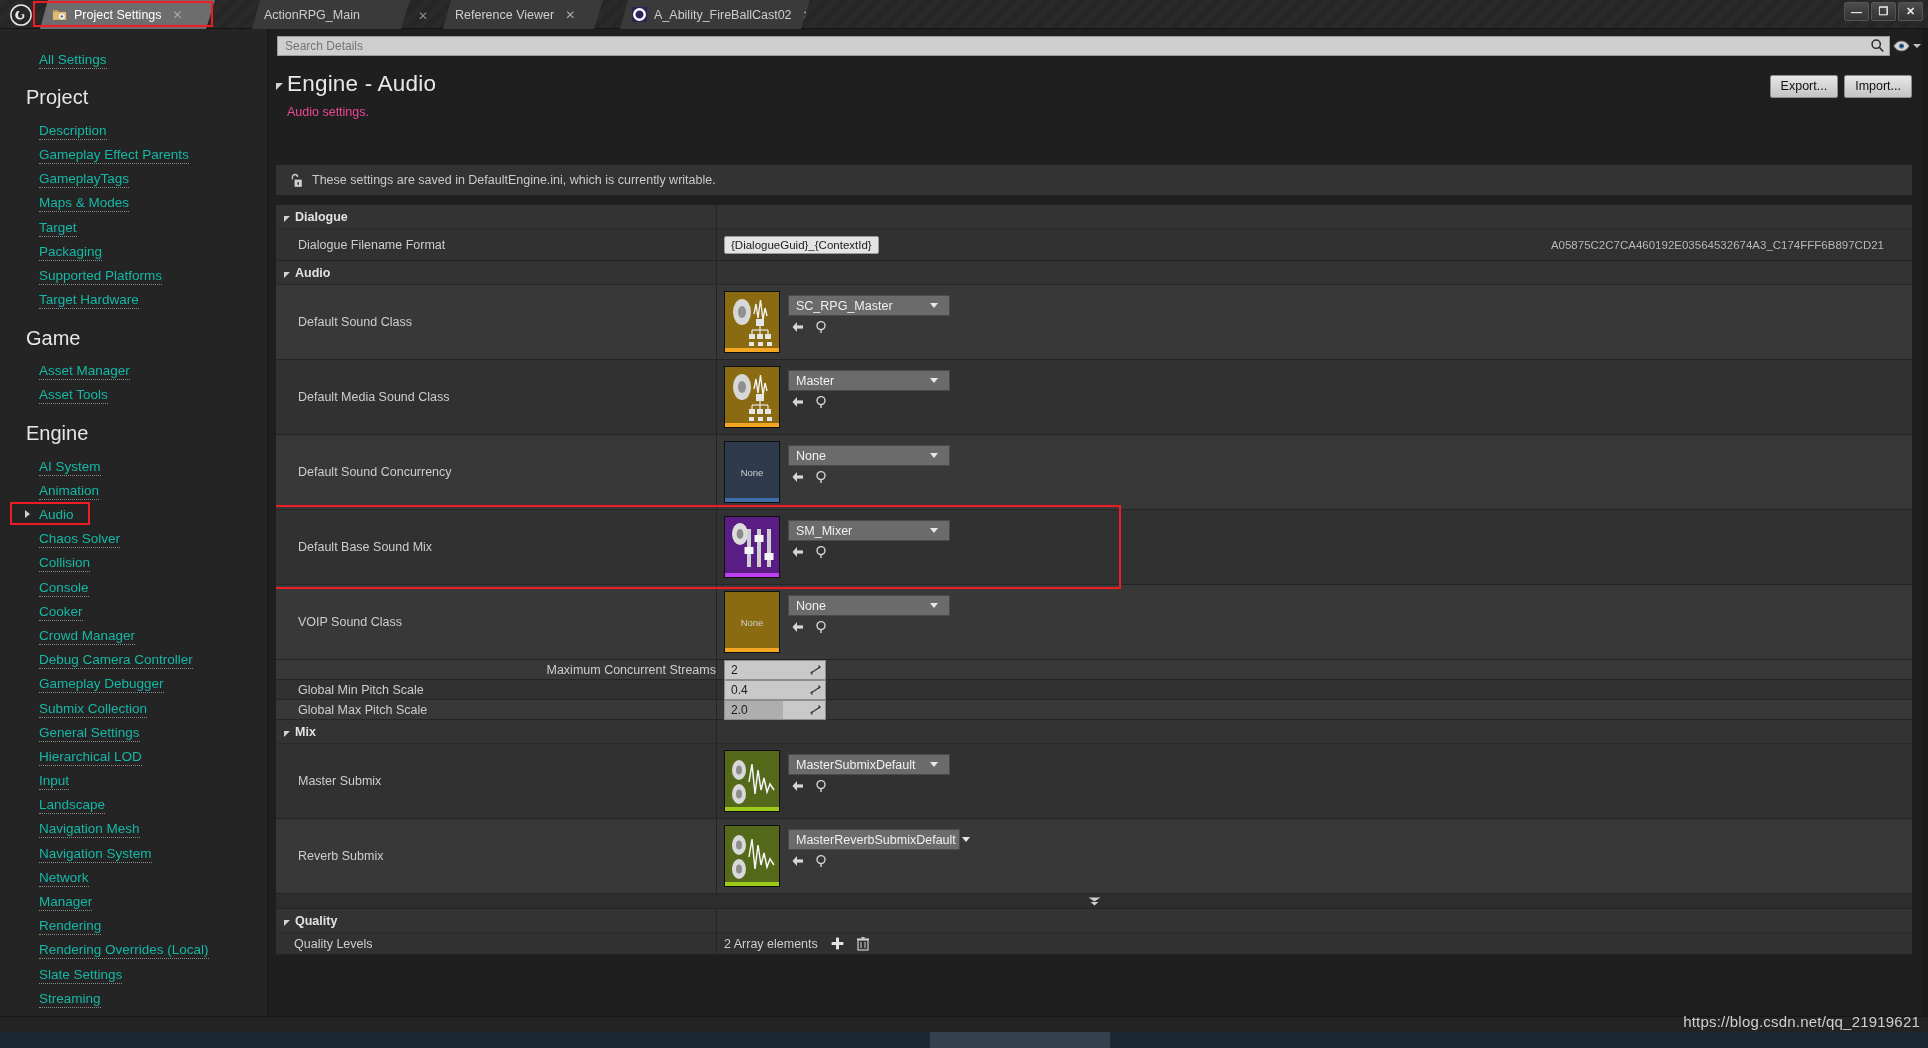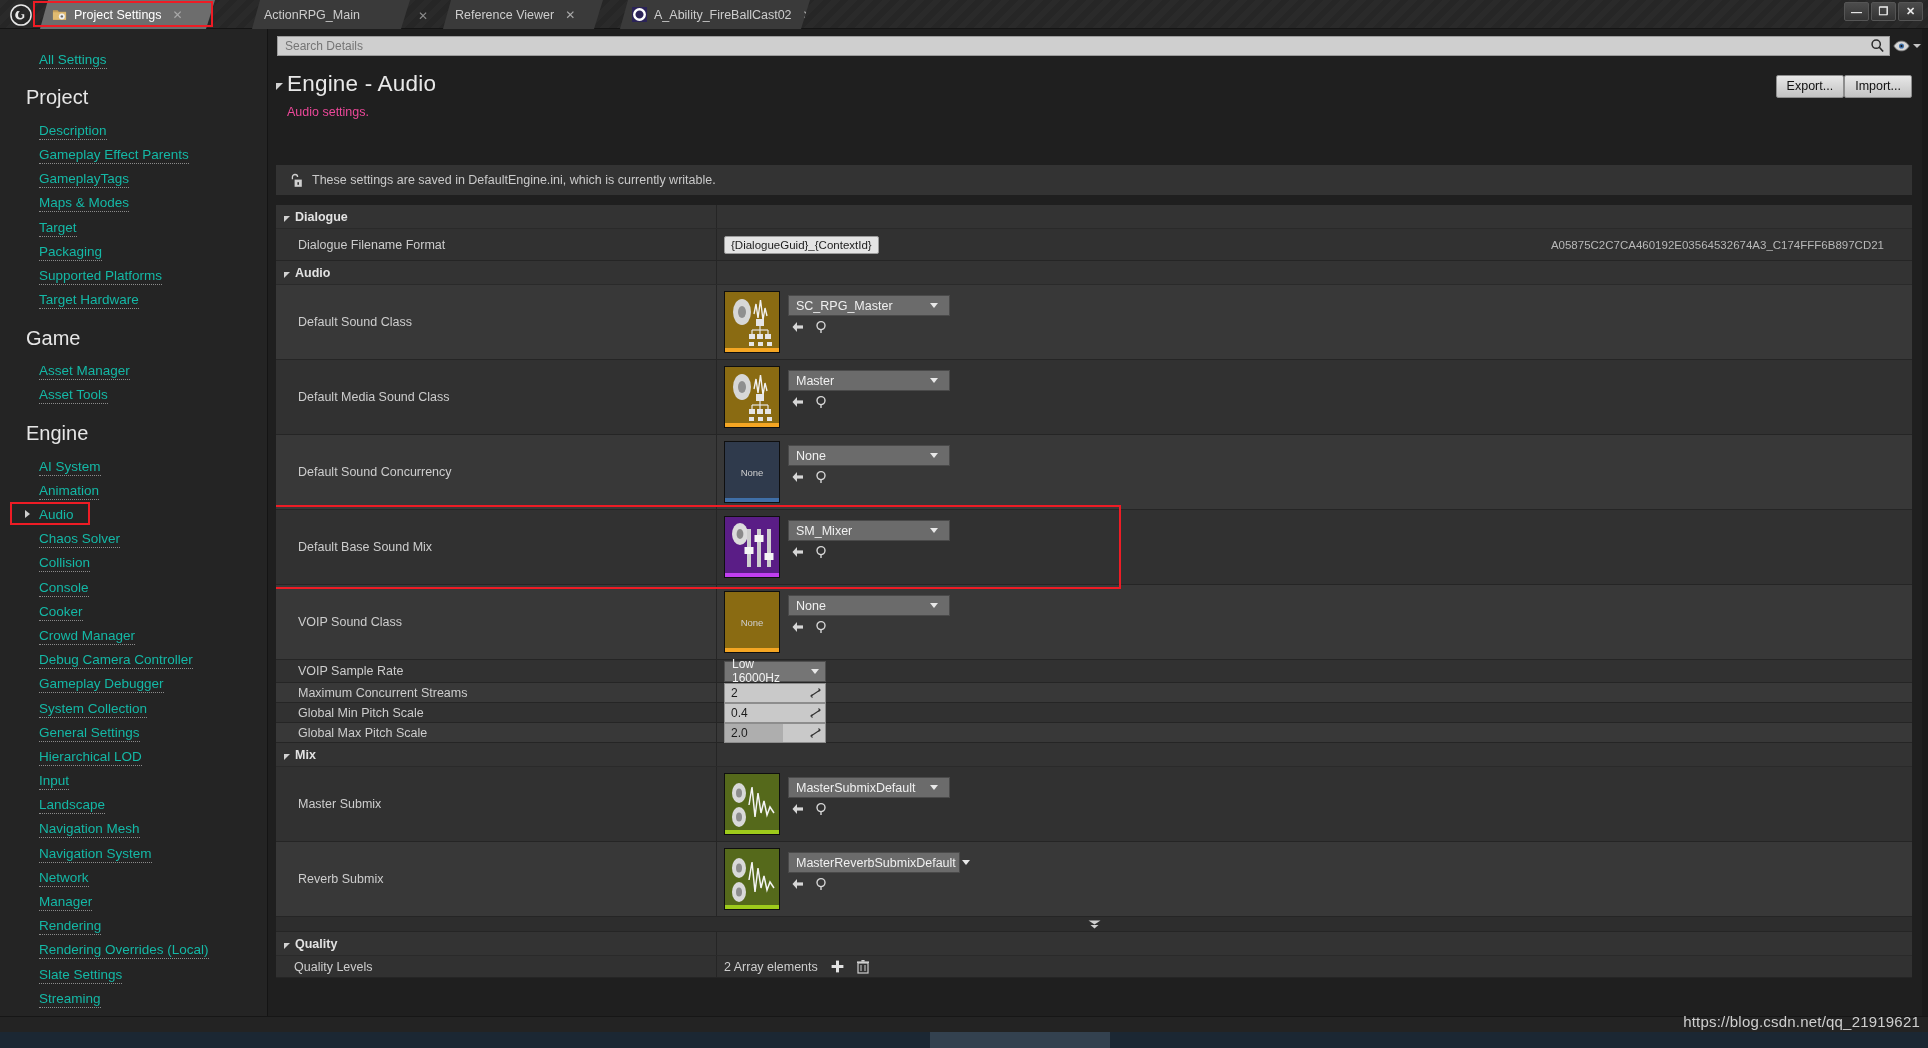--- a/index.html
+++ b/index.html
@@ -136,21 +136,21 @@
   .tri-open{
     width:0;height:0;
     border-top:7px solid #d2d2d2;
     border-right:7px solid transparent;
     margin-top:5px;
   }
   #page-title{ font-size:22.5px; color:#e8e8e8; letter-spacing:.2px; }
   #page-sub{ font-size:12.5px; color:#ec4899; padding:8px 0 0 11px; }
 
   #exp-imp{
-    position:absolute; right:16px; top:46px; display:flex; gap:0;
+    position:absolute; right:16px; top:46px; display:flex; gap:6px;
   }
   .gbtn{
     background:linear-gradient(#e7e7e7,#c3c3c3);
     border:1px solid #8d8d8d; border-radius:2px;
     font-size:12.5px; color:#111; padding:3px 10px 4px;
     font-family:"Liberation Sans", sans-serif;
   }
 
   #ini-bar{
     position:absolute; left:8px; right:16px; top:136px; height:30px;
@@ -347,21 +347,21 @@
       <div class="nav-item"><span class="lbl">AI System</span></div>
       <div class="nav-item"><span class="lbl">Animation</span></div>
       <div class="nav-item"><span class="nav-arrow"></span><div id="audio-highlight"></div><span class="lbl">Audio</span></div>
       <div class="nav-item"><span class="lbl">Chaos Solver</span></div>
       <div class="nav-item"><span class="lbl">Collision</span></div>
       <div class="nav-item"><span class="lbl">Console</span></div>
       <div class="nav-item"><span class="lbl">Cooker</span></div>
       <div class="nav-item"><span class="lbl">Crowd Manager</span></div>
       <div class="nav-item"><span class="lbl">Debug Camera Controller</span></div>
       <div class="nav-item"><span class="lbl">Gameplay Debugger</span></div>
-      <div class="nav-item"><span class="lbl">System Collection</span></div>
+      <div class="nav-item"><span class="lbl">Submix Collection</span></div>
       <div class="nav-item"><span class="lbl">General Settings</span></div>
       <div class="nav-item"><span class="lbl">Hierarchical LOD</span></div>
       <div class="nav-item"><span class="lbl">Input</span></div>
       <div class="nav-item"><span class="lbl">Landscape</span></div>
       <div class="nav-item"><span class="lbl">Navigation Mesh</span></div>
       <div class="nav-item"><span class="lbl">Navigation System</span></div>
       <div class="nav-item"><span class="lbl">Network</span></div>
       <div class="nav-item"><span class="lbl">Manager</span></div>
       <div class="nav-item"><span class="lbl">Rendering</span></div>
       <div class="nav-item"><span class="lbl">Rendering Overrides (Local)</span></div>
@@ -594,30 +594,21 @@
   </svg>
                 <svg class="abtn" viewBox="0 0 14 14">
     <circle cx="6" cy="5.6" r="4" fill="none" stroke="#d6d6d6" stroke-width="1.4"></circle>
     <line x1="6" y1="9.6" x2="6" y2="13" stroke="#d6d6d6" stroke-width="1.4"></line>
   </svg>
               </div>
             </div>
           </div>
         </div>
       </div>
-      <div class="prop-row norm" style="height: 23px;">
-        <div class="prop-label">VOIP Sample Rate</div>
-        <div class="prop-value">
-          <div class="enumbox">
-            <span>Low 16000Hz</span>
-            <span class="combo-caret"></span>
-          </div>
-        </div>
-      </div>
-      <div class="prop-row alt" style="height: 20px;">
+      <div class="prop-row alt" style="height: 20px; text-align: right;">
         <div class="prop-label">Maximum Concurrent Streams</div>
         <div class="prop-value">
           <div class="numbox">
             <span class="nv">2</span>
             <svg class="spin" viewBox="0 0 11 12">
     <path d="M8.5 1.5 L10 3 L8.5 4.5" fill="none" stroke="#333" stroke-width="1.1"></path>
     <path d="M2.5 7.5 L1 9 L2.5 10.5" fill="none" stroke="#333" stroke-width="1.1"></path>
     <line x1="1" y1="9" x2="10" y2="3" stroke="#333" stroke-width="1.1"></line>
   </svg>
           </div>

